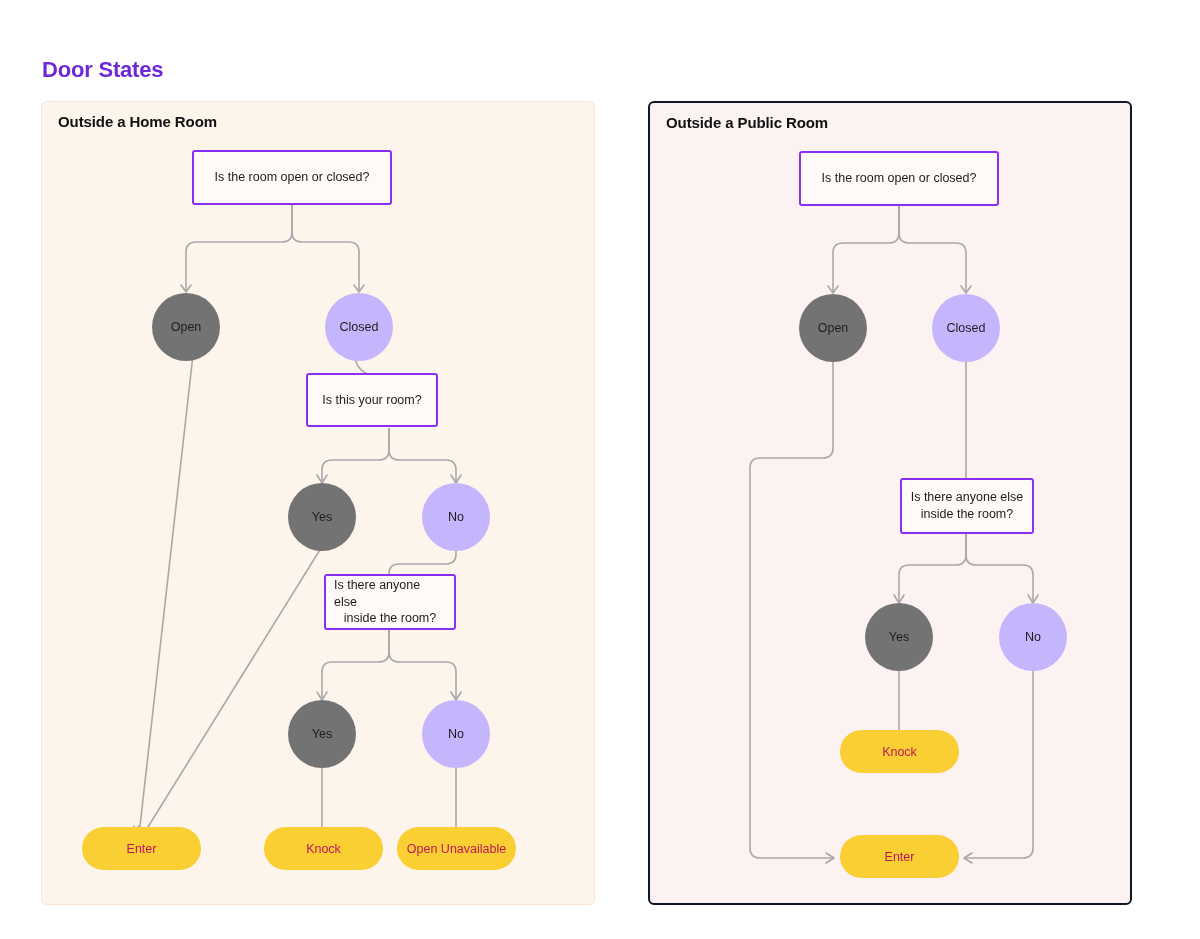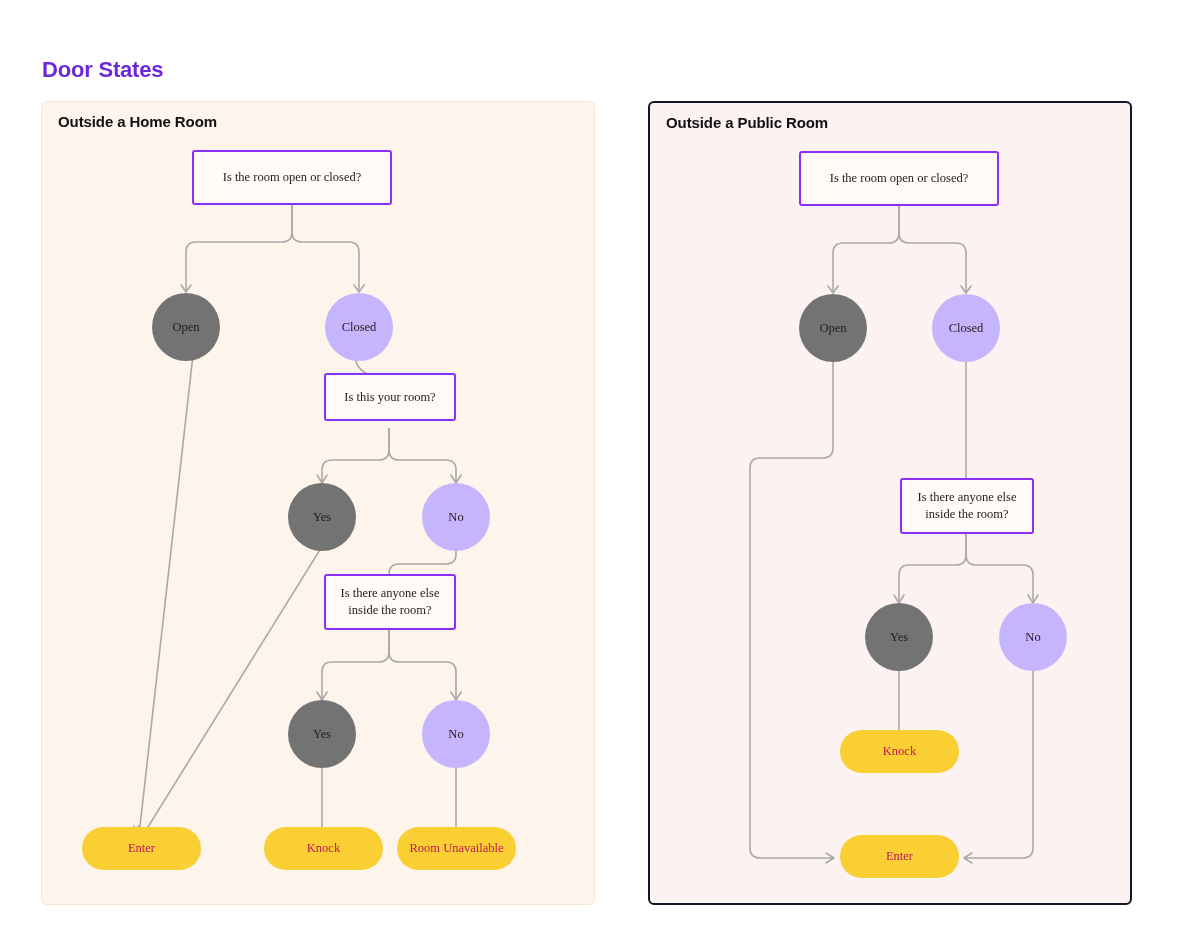--- a/index.html
+++ b/index.html
@@ -71,22 +71,21 @@
     stroke-width: 1.6;
     stroke-linecap: round;
     stroke-linejoin: round;
   }
   .node {
     position: absolute;
     box-sizing: border-box;
     display: flex;
     align-items: center;
     justify-content: center;
-    text-align: right;
-    font-family: Liberation Serif, serif;
+    text-align: left;
   }
   .node-decision {
     background: #fffaf7;
     border: 2px solid #8b2ff5;
     border-radius: 3px;
     font-size: 12.5px;
     color: #1d1d1d;
     line-height: 1.35;
     padding: 0 8px;
   }
@@ -152,40 +151,40 @@
     <path class="edge" d="M 414 651 L 414 733"></path>
     <path class="arrowhead" d="M 409 726 L 414 734 L 419 726"></path>
   </svg>
 
   <div class="node node-decision" style="left:150px; top:48px; width:200px; height:55px;">Is the room open or closed?</div>
 
   <div class="node node-state state-yes" style="left:110px; top:191px; width:68px; height:68px;">Open</div>
 
   <div class="node node-state state-no" style="left:283px; top:191px; width:68px; height:68px;">Closed</div>
 
-  <div class="node node-decision" style="left:282px; top:271px; width:132px; height:48px;">Is this your room?</div>
+  <div class="node node-decision" style="left:264px; top:271px; width:132px; height:54px;">Is this your room?</div>
 
   <div class="node node-state state-yes" style="left:246px; top:381px; width:68px; height:68px;">Yes</div>
 
   <div class="node node-state state-no" style="left:380px; top:381px; width:68px; height:68px;">No</div>
 
   <div class="node node-decision" style="left:282px; top:472px; width:132px; height:56px; flex-direction:column;">
     <span>Is there anyone else</span>
     <span>inside the room?</span>
   </div>
 
   <div class="node node-state state-yes" style="left:246px; top:598px; width:68px; height:68px;">Yes</div>
 
   <div class="node node-state state-no" style="left:380px; top:598px; width:68px; height:68px;">No</div>
 
   <div class="node node-terminal" style="left:40px; top:725px; width:119px; height:43px;">Enter</div>
 
   <div class="node node-terminal" style="left:222px; top:725px; width:119px; height:43px;">Knock</div>
 
-  <div class="node node-terminal" style="left:355px; top:725px; width:119px; height:43px;">Room Unavailable</div>
+  <div class="node node-terminal" style="left:355px; top:725px; width:119px; height:43px;">Open Unavailable</div>
 </section>
 
 <section class="panel" id="panel-public">
   <div class="panel-title">Outside a Public Room</div>
 
   <svg class="edges" width="484" height="804">
 
     <path class="edge" d="M 249 103 L 249 130 Q 249 140 239 140 L 193 140 Q 183 140 183 150 L 183 190"></path>
     <path class="arrowhead" d="M 178 183 L 183 190 L 188 183"></path>
     <path class="edge" d="M 249 103 L 249 130 Q 249 140 259 140 L 306 140 Q 316 140 316 150 L 316 190"></path>

